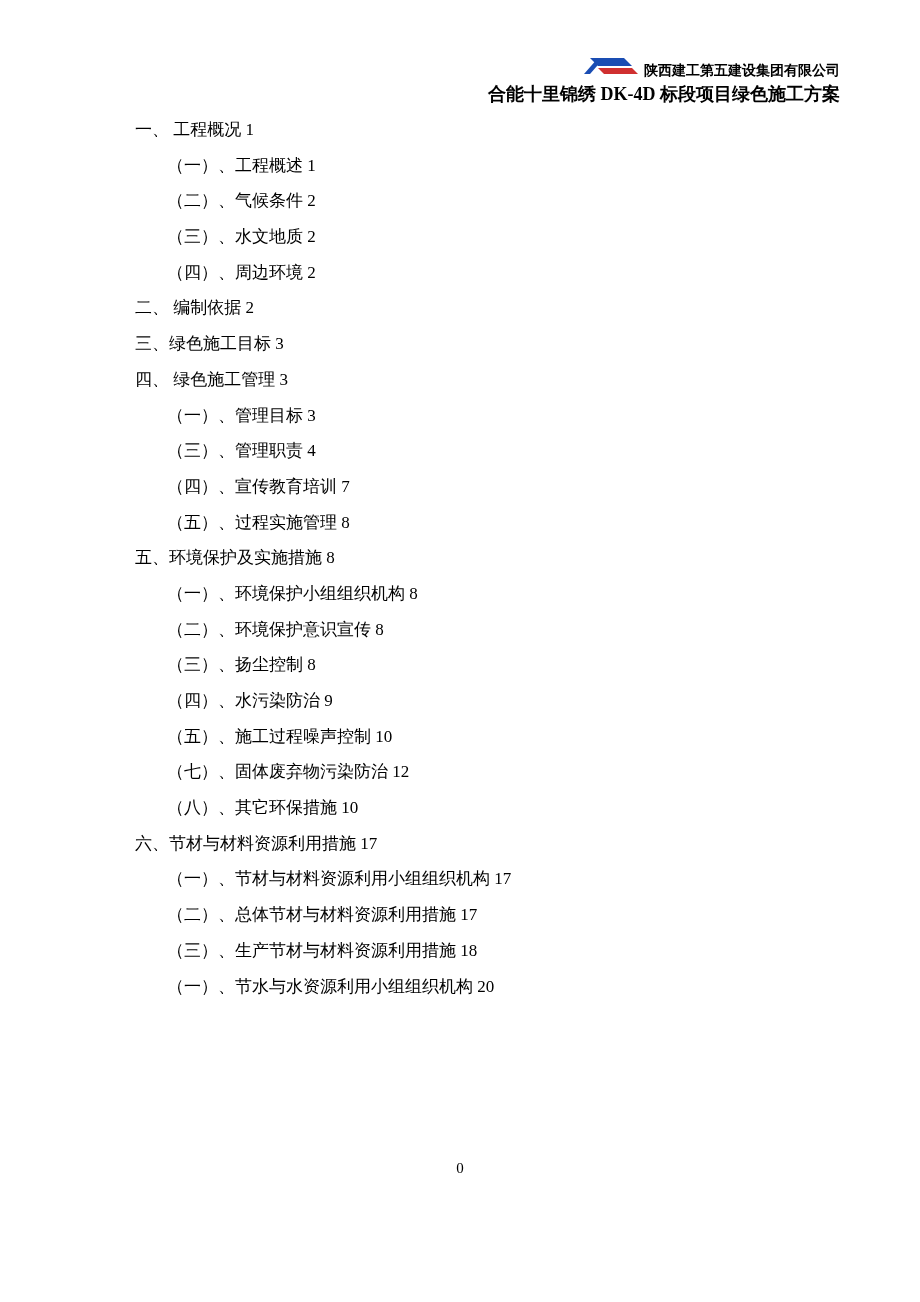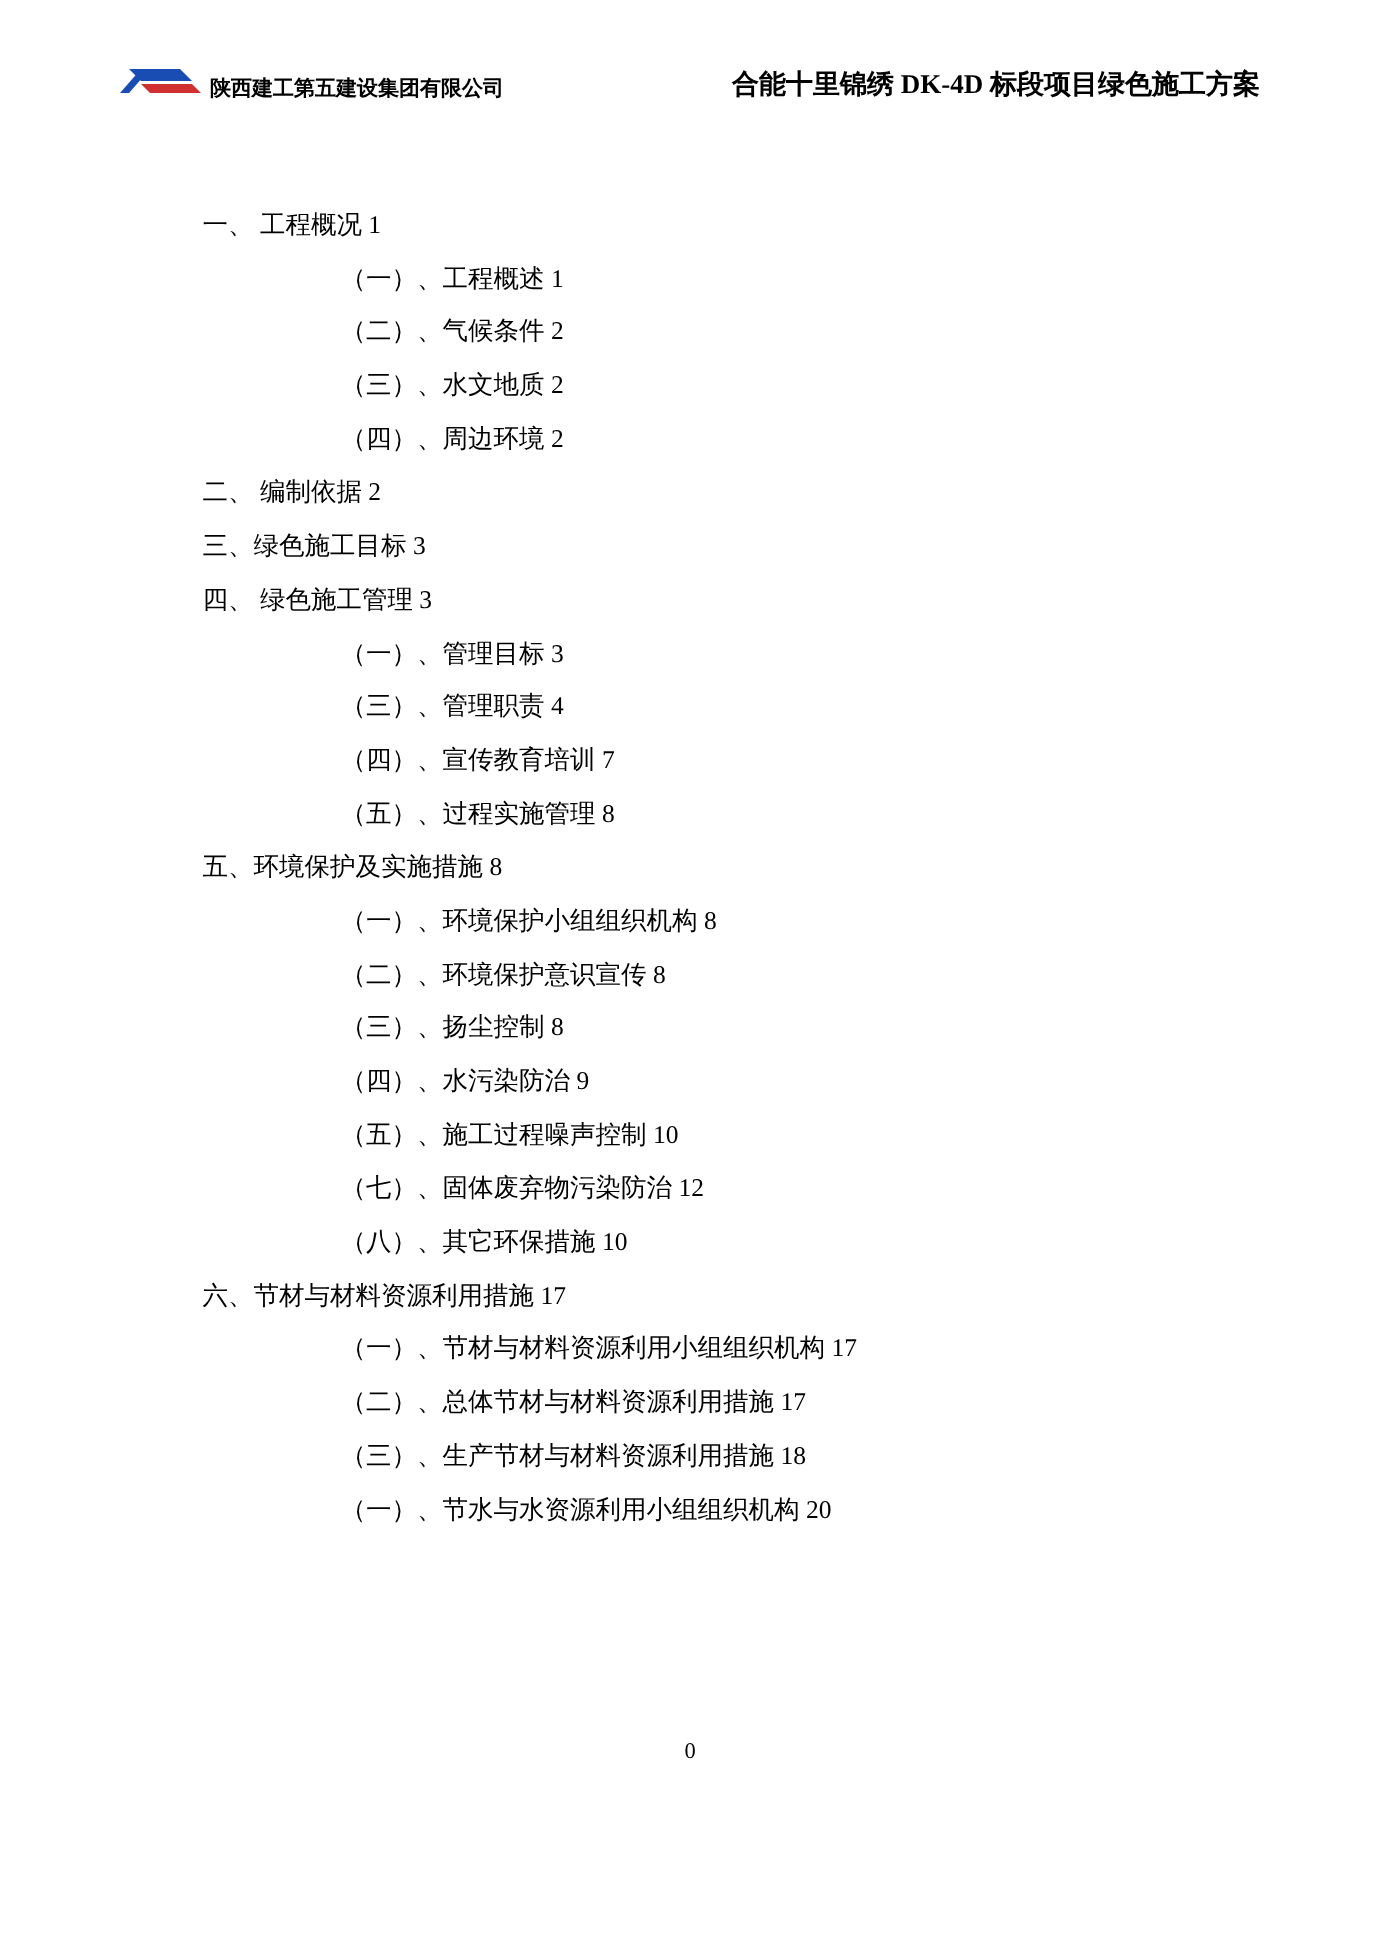--- a/index.html
+++ b/index.html
@@ -9,26 +9,27 @@
     }
     body {
       width: 920px;
       height: 1302px;
       background: #ffffff;
       font-family: "SimSun", "宋体", serif;
       position: relative;
     }
     .header {
       position: absolute;
-      top: 32px;
+      top: 44px;
       left: 80px;
       right: 80px;
       display: flex;
       align-items: flex-end;
       justify-content: space-between;
+      flex-direction: column;
     }
     .logo-company {
       display: flex;
       align-items: flex-end;
       gap: 2px;
     }
     .logo {
       width: 58px;
       height: 38px;
       position: relative;
@@ -40,35 +41,35 @@
       padding-bottom: 2px;
     }
     .project-title {
       font-size: 18px;
       font-weight: bold;
       color: #000;
       padding-bottom: 2px;
     }
     .content {
       position: absolute;
-      top: 132px;
+      top: 112px;
       left: 135px;
       right: 100px;
     }
     .toc-line {
       font-size: 17px;
       color: #000;
       line-height: 2.1;
       white-space: nowrap;
     }
     .level-1 {
       margin-left: 0;
     }
     .level-2 {
-      margin-left: 92px;
+      margin-left: 32px;
     }
     .page-number {
       position: absolute;
       bottom: 125px;
       left: 0;
       right: 0;
       text-align: center;
       font-size: 15px;
       color: #000;
     }

